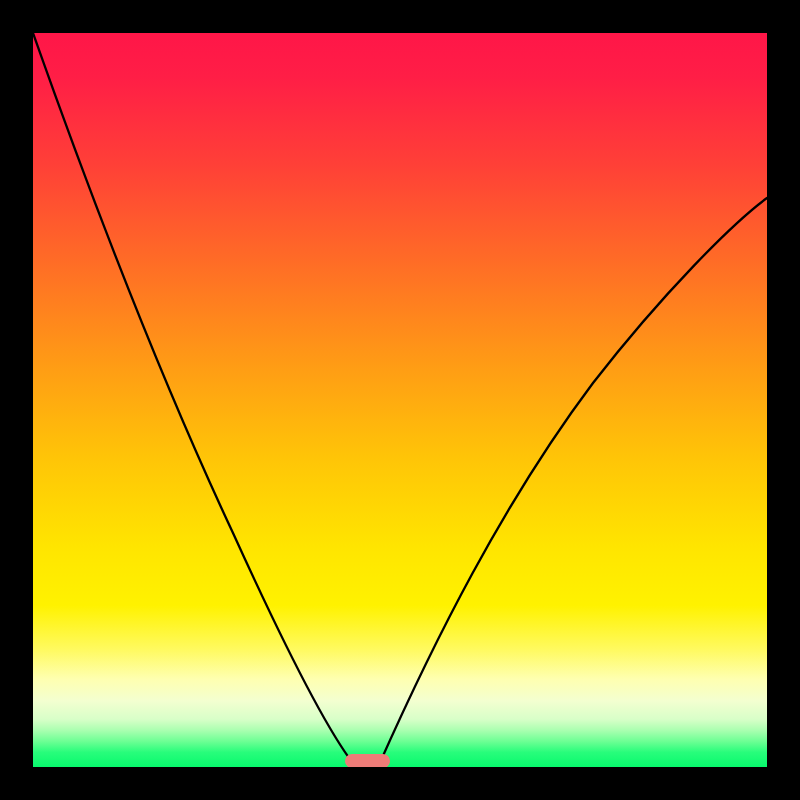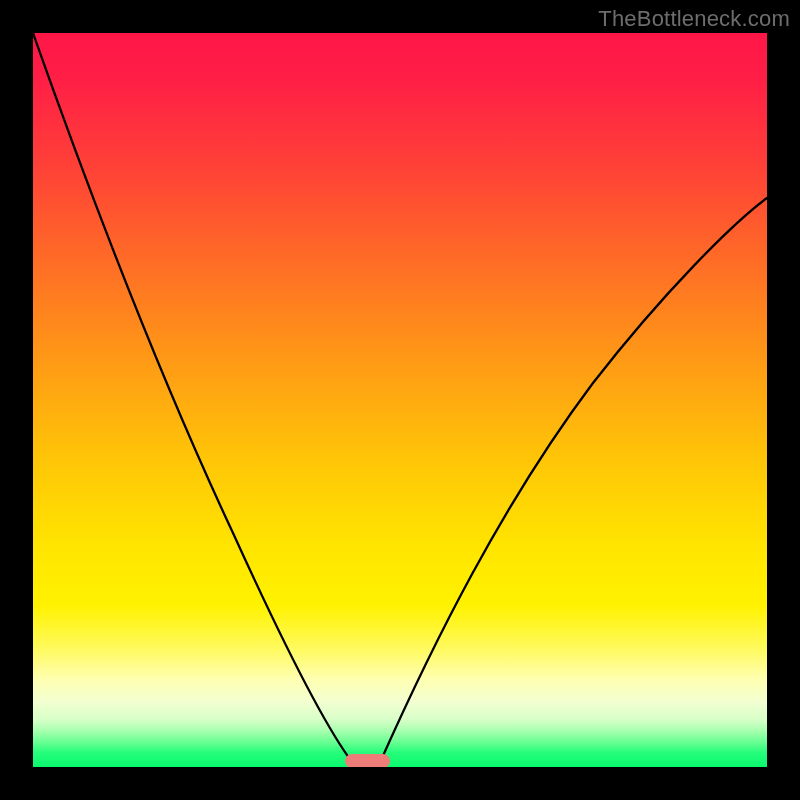--- a/index.html
+++ b/index.html
@@ -89,14 +89,13 @@
                C 60 170, 125 340, 200 500
                C 250 610, 295 700, 323 734" fill="none" stroke="#000" stroke-width="2.3" stroke-linecap="round"></path>
       <path d="M 345 734
                C 400 610, 470 470, 560 350
                C 630 260, 700 190, 734 165" fill="none" stroke="#000" stroke-width="2.3" stroke-linecap="round"></path>
     </svg>
 
     <div class="pill"></div>
   </div>
 
-  <div class="watermark">TheBottleneck.com</div>
 </div>
 
 </body></html>

